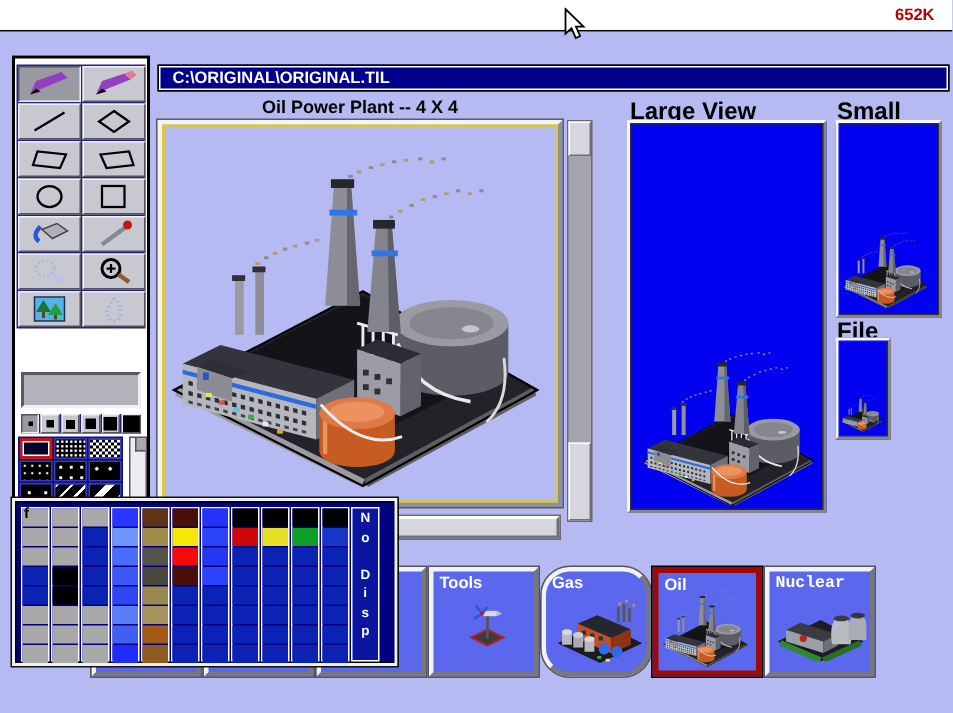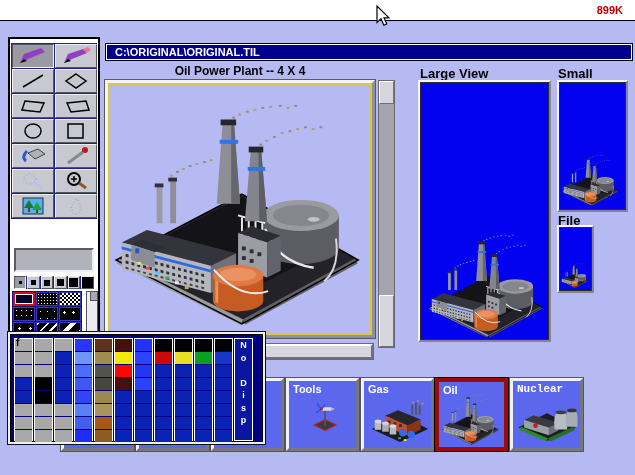--- a/index.html
+++ b/index.html
@@ -65,21 +65,21 @@
   .vscroll{position:absolute;left:378px;top:80px;width:17px;height:268px;background:#a4a4ac;
            border:1px solid #6a6a72;cursor:pointer;}
   .vscroll .sb-btn{position:absolute;left:0;top:0;width:100%;height:23px;background:#d6d6dc;
            border:1px solid;border-color:#fff #70707a #70707a #fff;}
   .vscroll .sb-thumb{position:absolute;left:0;bottom:0;width:100%;height:52px;background:#d6d6dc;
            border:1px solid;border-color:#fff #70707a #70707a #fff;}
   .hscroll{position:absolute;left:105px;top:344px;width:268px;height:15px;background:#d6d6dc;
            border:2px solid;border-color:#fff #70707a #70707a #fff;outline:1px solid #6a6a72;cursor:pointer;}
 
   
-  .panel-label{position:absolute;font-weight:bold;font-size:13px;color:#000;}
+  .panel-label{position:absolute;font-weight:bold;font-size:16px;color:#000;}
   .view-panel{position:absolute;border:2px solid;border-color:#f6f6f8 #84848c #84848c #f6f6f8;
               box-shadow:inset 0 0 0 1px #2a2a30;background:#0202f0;overflow:hidden;}
   .view-panel svg{position:absolute;}
 
   
   .tile{position:absolute;top:378px;width:73px;height:73px;background:#5b68ee;
         border:3px solid;border-color:#f2f2f4 #77777f #77777f #f2f2f4;outline:1px solid #55555b;
         cursor:pointer;overflow:hidden;}
   .tile.selected{border:4px solid #9c0a0a;outline:1px solid #000;}
   .tile-label{position:absolute;left:4px;top:2px;color:#fff;font-weight:bold;font-size:11px;}
@@ -271,21 +271,21 @@
       <ellipse cx="46.5" cy="16" rx="5.5" ry="2" fill="#3c3c44"></ellipse>
       <path d="M52,31 q-2,-13 3,-17 h6 q5,4 3,17 z" fill="#a8acb4"></path>
       <ellipse cx="58" cy="14" rx="5" ry="2" fill="#34343c"></ellipse>
     </symbol>
   </defs>
 </svg>
 
 <div>
 
   <div class="menubar">
-    <span class="memory" style="color: rgb(180, 0, 0);">899K</span>
+    <span class="memory" style="color: rgb(180, 0, 0);">652K</span>
   </div>
 
   <div class="tools-window">
     <div class="tool-grid" id="tool-grid">
         <div class="tool-btn selected">
           <svg viewBox="0 0 36 20">
             <polygon points="5,17 9,8 26,2 30,6 13,13" fill="#9040c0"></polygon>
             <polygon points="5,17 9,13 12,15" fill="#000"></polygon>
           </svg>
         </div>
@@ -450,21 +450,21 @@
   <div id="tile-row">
       <div class="tile" style="left: 61px;"></div>
       <div class="tile" style="left: 136px;"></div>
       <div class="tile" style="left: 211px;"></div>
       <div class="tile" style="left: 286px;">
         <span class="tile-label">Tools</span>
         <svg width="36" height="32" viewBox="0 0 40 36" style="left: 18px; top: 20px;">
           <use href="#sym-wind"></use>
         </svg>
       </div>
-      <div class="tile" style="left: 361px;">
+      <div class="tile" style="left: 361px; border-radius: 19px;">
         <span class="tile-label">Gas</span>
         <svg width="62" height="45" viewBox="0 0 64 48" style="left: 5px; top: 16px;">
           <use href="#sym-gas"></use>
         </svg>
       </div>
       <div class="tile selected" style="left: 435px;">
         <span class="tile-label">Oil</span>
         <svg width="58" height="52" viewBox="0 0 260 232" style="left: 3px; top: 11px;">
           <use href="#sym-plant"></use>
         </svg>

